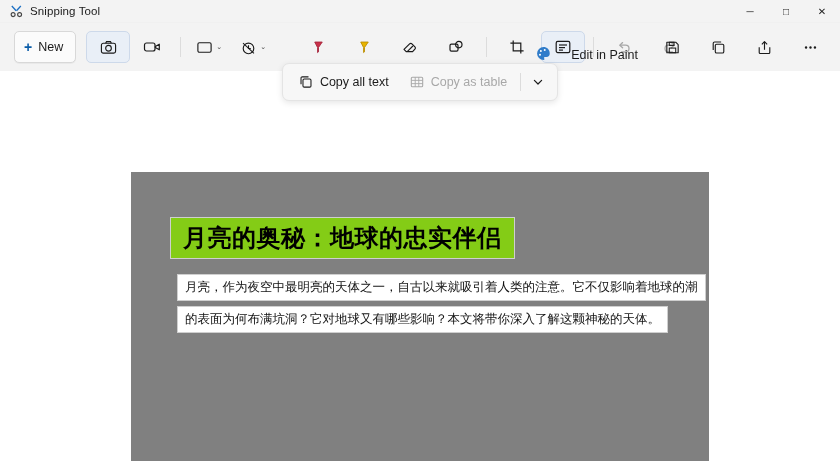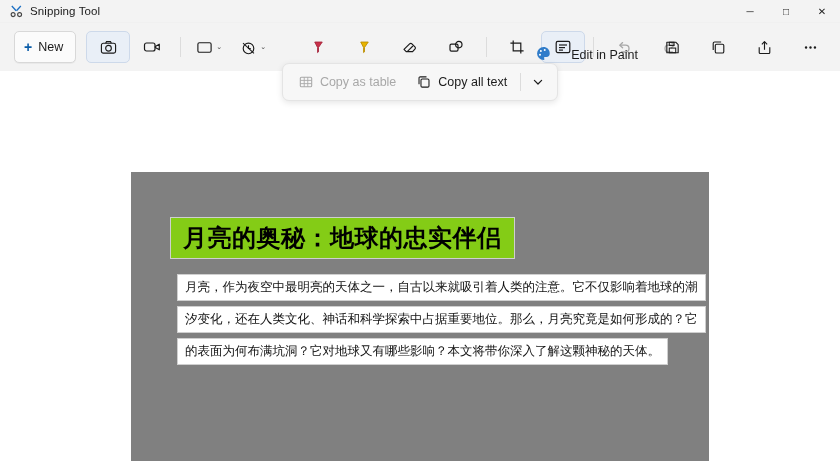--- a/index.html
+++ b/index.html
@@ -425,55 +425,54 @@
           <circle cx="9" cy="9" r="1.25" fill="#1b1b1b"></circle>
           <circle cx="13.7" cy="9" r="1.25" fill="#1b1b1b"></circle>
         </svg>
       </span>
     </div>
   </div>
 </div>
 
 <div class="textbar-wrap">
   <div class="textbar">
+    <div class="tb-item">
+      <span>
+        <svg width="16" height="16" viewBox="0 0 18 18">
+          <rect x="5.6" y="5.6" width="9" height="9.2" rx="1.4" fill="none" stroke="#1b1b1b" stroke-width="1.2"></rect>
+          <path d="M11.8 3.2 H4.9 a1.5 1.5 0 0 0-1.5 1.5 V11.6" fill="none" stroke="#1b1b1b" stroke-width="1.2"></path>
+        </svg>
+      </span>
+      <span>Copy all text</span>
+    </div>
+
     <div class="tb-item disabled">
       <span>
         <svg width="16" height="16" viewBox="0 0 18 18">
           <rect x="2.6" y="3.6" width="12.8" height="10.8" rx="1.2" fill="none" stroke="#a8a8a8" stroke-width="1.2"></rect>
           <path d="M2.6 7.2 H15.4 M2.6 10.8 H15.4 M7 3.6 V14.4 M11 3.6 V14.4" stroke="#a8a8a8" stroke-width="1"></path>
         </svg>
       </span>
       <span>Copy as table</span>
-    </div>
-
-    <div class="tb-item">
-      <span>
-        <svg width="16" height="16" viewBox="0 0 18 18">
-          <rect x="5.6" y="5.6" width="9" height="9.2" rx="1.4" fill="none" stroke="#1b1b1b" stroke-width="1.2"></rect>
-          <path d="M11.8 3.2 H4.9 a1.5 1.5 0 0 0-1.5 1.5 V11.6" fill="none" stroke="#1b1b1b" stroke-width="1.2"></path>
-        </svg>
-      </span>
-      <span>Copy all text</span>
     </div>
 
     <div class="tb-sep"></div>
 
 
     <div class="tb-caret">
       <span>
         <svg width="12" height="12" viewBox="0 0 12 12">
           <path d="M2.4 4.4 L6 8 L9.6 4.4" fill="none" stroke="#1b1b1b" stroke-width="1.2" stroke-linecap="round" stroke-linejoin="round"></path>
         </svg>
       </span>
     </div>
   </div>
 </div>
 
 <div class="canvas">
   <div class="capture">
     <div class="cap-title">月亮的奥秘：地球的忠实伴侣</div>
     <div class="cap-para">
       <div><span class="cap-line">月亮，作为夜空中最明亮的天体之一，自古以来就吸引着人类的注意。它不仅影响着地球的潮</span></div>
-      <div><span class="cap-line">汐变化，还在人类文化、神话和科学探索中占据重要地位。那么，月亮究竟是如何形成的？它</span></div>
       <div><span class="cap-line">的表面为何布满坑洞？它对地球又有哪些影响？本文将带你深入了解这颗神秘的天体。</span></div>
     </div>
   </div>
 </div>
 
 </body></html>

